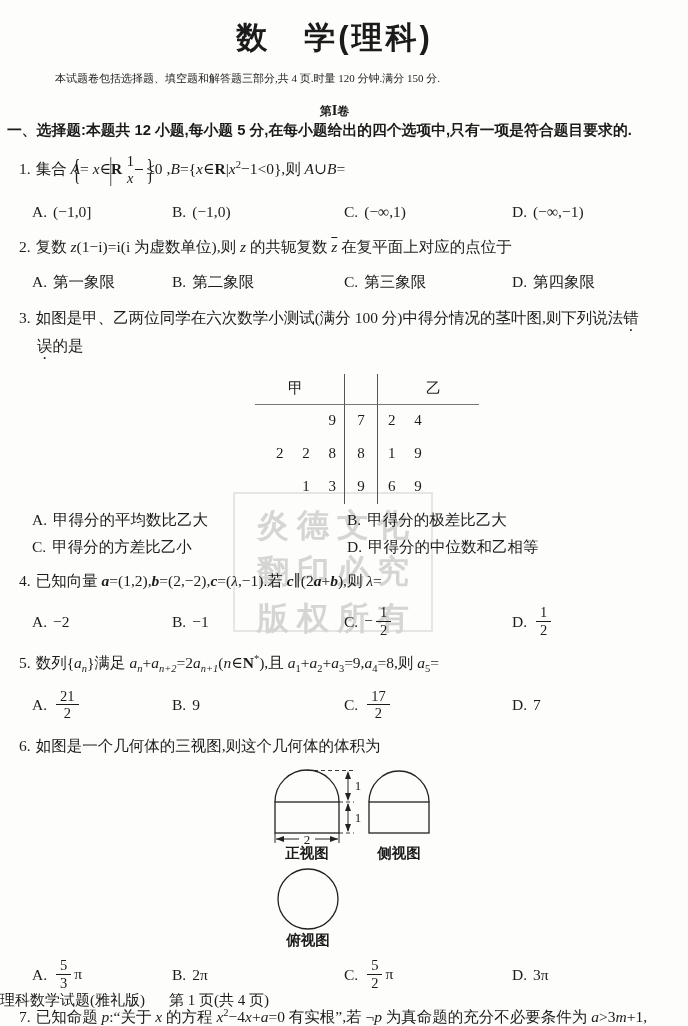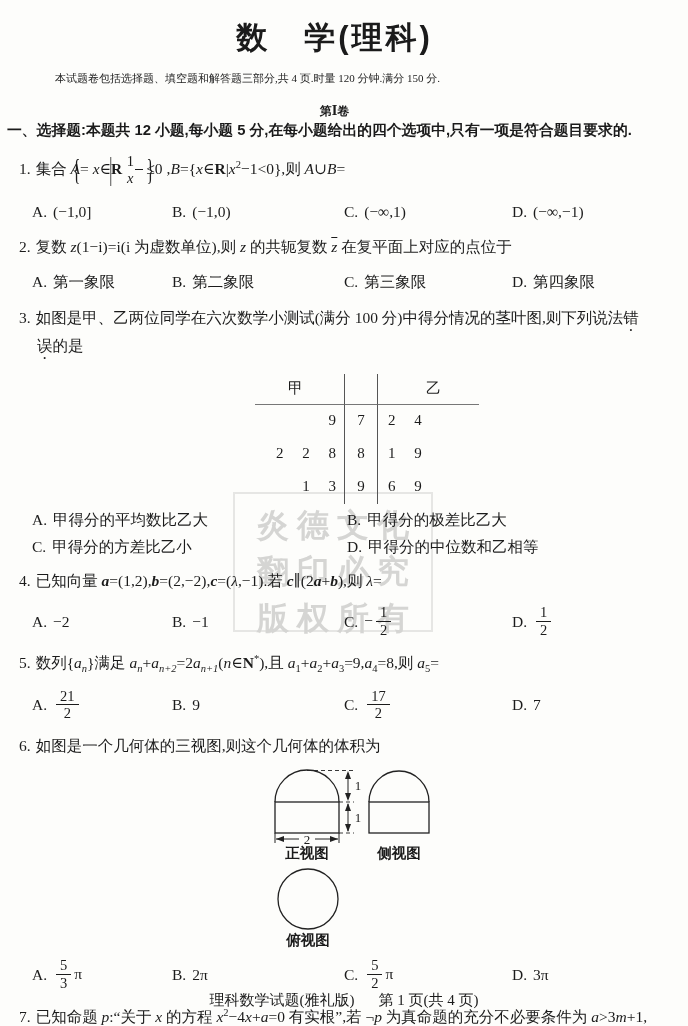--- a/index.html
+++ b/index.html
@@ -66,21 +66,21 @@
   .threeview .viewlabel{font-size:14.5px; font-weight:bold;}
   .threeview .dimlabel{font-size:13px;}
   
   .watermark{position:absolute; left:233px; top:492px; width:200px; height:140px; z-index:0;
      border:2px solid #e2e2e0; display:flex; flex-direction:column; justify-content:space-between;
      align-items:center; padding:8px 0; box-sizing:border-box;
      font-family:"Liberation Sans","DejaVu Sans",sans-serif; font-weight:bold;
      font-size:32px; letter-spacing:8px; color:#cfcfcd; opacity:0.85;}
   .watermark span{display:block; text-indent:8px;}
   
-  .footer{position:absolute; left:0; right:0; bottom:14px; text-align:center; font-size:15px; z-index:1;}
+  .footer{position:absolute; left:0; right:0; bottom:14px; font-size:15px; z-index:1;}
   .fgap{display:inline-block; width:24px;}
 </style>
 </head>
 <body>
 
 <div class="page">
 
   <div class="watermark">
     <span>炎德文化</span>
     <span>翻印必究</span>

